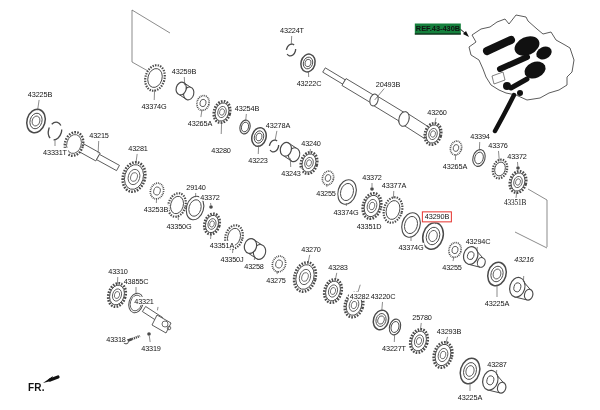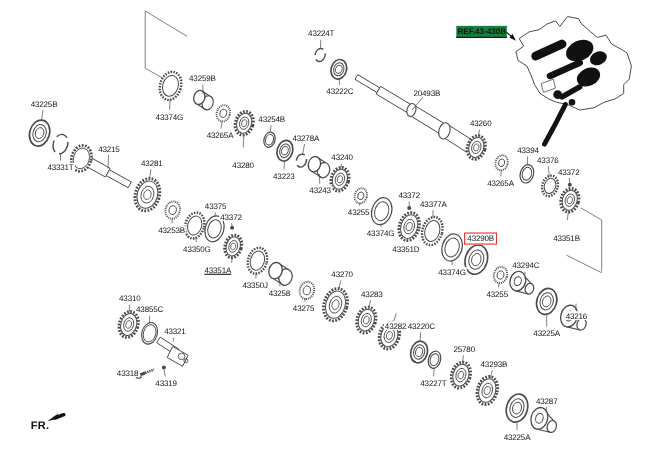--- a/index.html
+++ b/index.html
@@ -396,45 +396,45 @@
       <div class="plabel" style="left: 278px; top: 125px;">43278A</div>
       <div class="plabel" style="left: 291px; top: 173px;">43243</div>
       <div class="plabel" style="left: 292px; top: 30px; text-align: right;">43224T</div>
       <div class="plabel" style="left: 309px; top: 83px;">43222C</div>
       <div class="plabel" style="left: 388px; top: 84px;">20493B</div>
       <div class="plabel" style="left: 437px; top: 112px;">43260</div>
       <div class="plabel" style="left: 455px; top: 166px;">43265A</div>
       <div class="plabel" style="left: 480px; top: 136px; text-align: center;">43394</div>
       <div class="plabel" style="left: 498px; top: 145px;">43376</div>
       <div class="plabel" style="left: 517px; top: 156px;">43372</div>
-      <div class="plabel" style="left: 515px; top: 216px;">43351B</div>
+      <div class="plabel" style="left: 515px; top: 202px; font-family: Liberation Serif, serif;">43351B</div>
       <div class="plabel" style="left: 156px; top: 209px; text-align: center;">43253B</div>
       <div class="plabel" style="left: 179px; top: 226px;">43350G</div>
-      <div class="plabel" style="left: 196px; top: 187px;">43375</div>
+      <div class="plabel" style="left: 196px; top: 187px;">29140</div>
       <div class="plabel" style="left: 210px; top: 197px;">43372</div>
-      <div class="plabel" style="left: 198px; top: 245px; text-decoration: underline;">43351A</div>
+      <div class="plabel" style="left: 222px; top: 245px;">43351A</div>
       <div class="plabel" style="left: 232px; top: 259px;">43350J</div>
       <div class="plabel" style="left: 254px; top: 266px;">43258</div>
       <div class="plabel" style="left: 276px; top: 280px;">43275</div>
       <div class="plabel" style="left: 311px; top: 143px;">43240</div>
       <div class="plabel" style="left: 326px; top: 193px;">43255</div>
       <div class="plabel" style="left: 346px; top: 212px;">43374G</div>
       <div class="plabel" style="left: 372px; top: 177px;">43372</div>
       <div class="plabel" style="left: 369px; top: 226px; text-align: center;">43351D</div>
       <div class="plabel" style="left: 394px; top: 185px;">43377A</div>
       <div class="plabel" style="left: 411px; top: 247px;">43374G</div>
       <div class="plabel hl" style="left: 437px; top: 217px; border-color: rgb(229, 50, 45);">43290B</div>
       <div class="plabel" style="left: 452px; top: 267px;">43255</div>
       <div class="plabel" style="left: 478px; top: 241px;">43294C</div>
       <div class="plabel" style="left: 497px; top: 303px;">43225A</div>
-      <div class="plabel" style="left: 524px; top: 287px;">43216</div>
+      <div class="plabel" style="left: 524px; top: 259px; font-style: italic;">43216</div>
       <div class="plabel" style="left: 311px; top: 249px;">43270</div>
       <div class="plabel" style="left: 118px; top: 271px;">43310</div>
       <div class="plabel" style="left: 136px; top: 281px;">43855C</div>
-      <div class="plabel" style="left: 159px; top: 301px;">43321</div>
+      <div class="plabel" style="left: 144px; top: 301px;">43321</div>
       <div class="plabel" style="left: 116px; top: 339px;">43318</div>
       <div class="plabel" style="left: 151px; top: 348px;">43319</div>
       <div class="plabel" style="left: 338px; top: 267px;">43283</div>
       <div class="plabel" style="left: 362px; top: 296px;">43282A</div>
       <div class="plabel" style="left: 383px; top: 296px;">43220C</div>
       <div class="plabel" style="left: 394px; top: 348px;">43227T</div>
       <div class="plabel" style="left: 422px; top: 317px;">25780</div>
       <div class="plabel" style="left: 449px; top: 331px;">43293B</div>
       <div class="plabel" style="left: 470px; top: 397px;">43225A</div>
       <div class="plabel" style="left: 497px; top: 364px;">43287</div>

